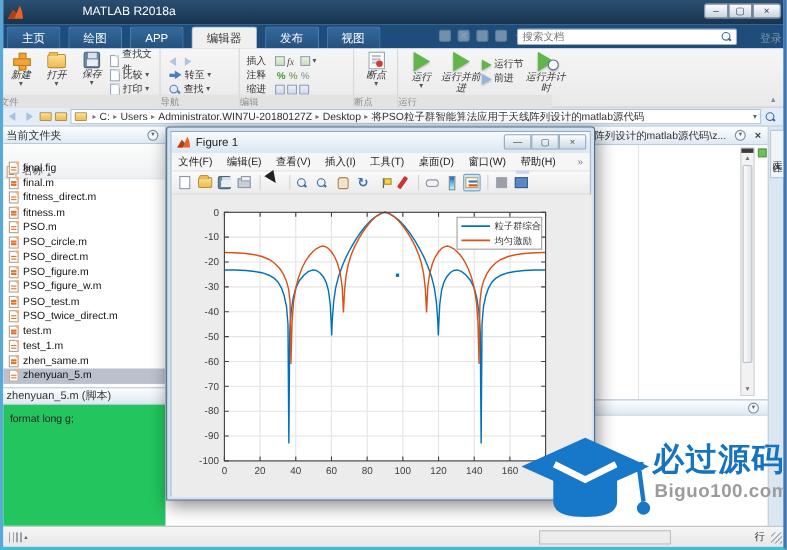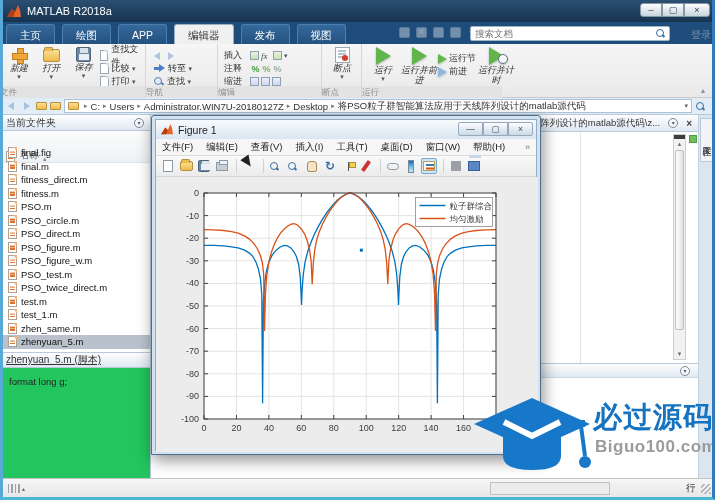--- a/index.html
+++ b/index.html
@@ -1,21 +1,21 @@
 <!DOCTYPE html>
 <html><head>
 <meta charset="utf-8">
 <style>
   html,body{margin:0;padding:0;background:#555;}
   *{box-sizing:border-box;font-family:"Liberation Sans","DejaVu Sans",sans-serif;}
   #stage{position:relative;width:715px;height:500px;overflow:hidden;background:#dce6f0;
          border:3px solid #57a9d8;border-right-color:#3579bd;border-bottom-color:#49b8d4;border-top:none;}
   
   #titlebar{position:absolute;left:-3px;top:0;width:715px;height:22px;
-    background:linear-gradient(#2b4f72,#17344f);display:flex;align-items:center;z-index:2;}
+    background:linear-gradient(#2b4f72,#17344f);display:flex;align-items:center;z-index:2;gap:48px;}
   #titlebar .mlogo{margin:0 6px 0 7px;}
   #titlebar .ttl{color:#fff;font-size:11px;}
   .winbtns{position:absolute;right:5px;top:3px;display:flex;}
   .winbtn{width:22px;height:14px;background:linear-gradient(#fdfdfd,#c9d4dd);
     border:1px solid #8596a6;color:#2c3e50;font-size:9px;line-height:12px;text-align:center;}
   .winbtn.first{border-radius:3px 0 0 3px;} .winbtn.last{border-radius:0 3px 3px 0;width:26px;}
   
   #tabrow{position:absolute;left:-3px;top:22px;width:715px;height:22px;background:#1e4d7c;z-index:2;}
   #tabs{position:absolute;left:6px;bottom:0;display:flex;}
   .tab{height:20px;line-height:20px;padding:0 13px;margin-right:7px;font-size:10.5px;color:#fff;
@@ -452,21 +452,21 @@
         </div>
         <div class="frow">
           <span class="ficon"></span>
           <span>zhen_same.m</span>
         </div>
         <div class="frow sel">
           <span class="ficon"></span>
           <span>zhenyuan_5.m</span>
         </div>
       </div>
-    <div id="sb-dethdr" class="panelhdr" style="border-top:1px solid #b9c9d9;text-decoration:underline;">
+    <div id="sb-dethdr" class="panelhdr" style="border-top:1px solid #b9c9d9;">
       <span>zhenyuan_5.m (脚本)</span>
     </div>
     <div id="sb-detbody">
       <span>format long g;</span>
     </div>
   </div>
 
   <div id="edhdr">
     <span>...天线阵列设计的matlab源代码\z...</span>
     <span class="circbtn" style="margin-left:8px;">▾</span>

